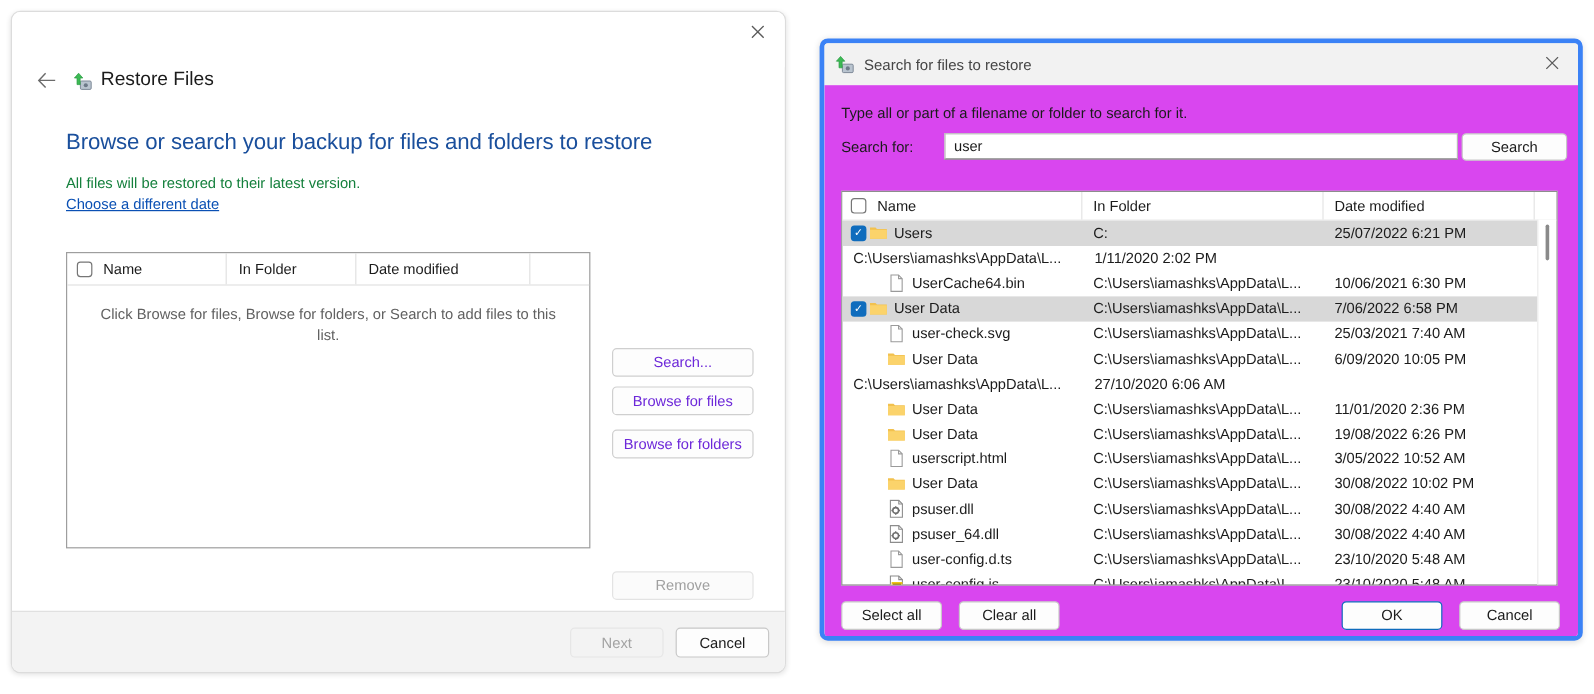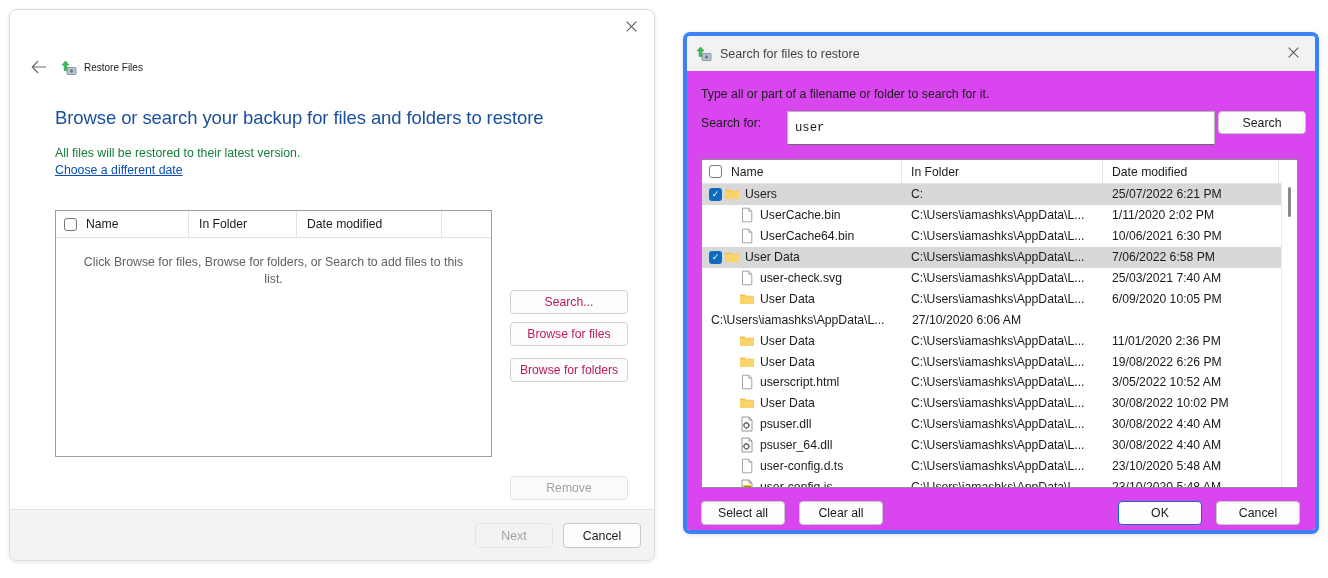--- a/index.html
+++ b/index.html
@@ -52,21 +52,21 @@
     cursor: default;
   }
   .app-icon {
     position: relative;
     width: 17px; height: 17px;
     margin-left: 8px;
     flex: none;
   }
   #restore-title-text {
     margin-left: 7px;
-    font-size: 10px;
+    font-size: 16px;
     color: #1b1b1b;
   }
   #restore-body { position: absolute; left:0; top: 74px; width: 646px; height: 443px; }
 
   #page-heading {
     position: absolute; left: 45px; top: 23px;
     font-size: 18.5px;
     color: #1a4f9c;
     letter-spacing: -0.1px;
     white-space: nowrap;
@@ -126,21 +126,21 @@
   }
 
   
   .side-btn {
     position: absolute;
     width: 118px; height: 24px;
     border: 1px solid #cfcfcf;
     border-radius: 4px;
     background: #fdfdfd;
     font-size: 12.2px;
-    color: #be185d;
+    color: #6d28d9;
     font-family: "Liberation Sans", sans-serif;
     display: flex; align-items: center; justify-content: center;
     box-sizing: border-box;
     cursor: default;
   }
   .side-btn.disabled { color: #a0a0a0; background: #fbfbfb; border-color: #e3e3e3; }
   #btn-search   { left: 500px; top: 206px; }
   #btn-browsef  { left: 500px; top: 238px; }
   #btn-browsefo { left: 500px; top: 274px; }
   #btn-remove     { left: 500px; top: 392px; }
@@ -211,22 +211,22 @@
     font-size: 12.3px; color: #1b1b1b;
   }
   #search-input {
     position: absolute; left: 100px; top: 40px;
     width: 428px; height: 22px;
     border: 1px solid #b8b8b8;
     border-bottom-color: #6a6a6a;
     background: #ffffff;
     font-size: 12.2px;
     color: #1b1b1b;
-    font-family: Liberation Mono, monospace;
-    padding: 16px 7px;
+    font-family: Liberation Sans, sans-serif;
+    padding: 4px 7px;
     box-sizing: border-box;
     outline: none;
   }
   #btn-do-search {
     position: absolute; left: 531px; top: 40px;
     width: 88px; height: 23px;
     border: 1px solid #c8c8c8;
     border-radius: 4px;
     background: #fdfdfd;
     font-size: 12.3px; color: #1b1b1b;
@@ -447,28 +447,20 @@
                 <span class="fi"><svg width="16" height="16" viewBox="0 0 16 16" aria-hidden="true">
                     <path d="M1 3.5h4.6l1.2 1.3H15v8.2H1z" fill="#f2c14e"></path>
                     <path d="M1 5.4h14v7.6H1z" fill="#fbd36b"></path>
                   </svg></span>
                 <span class="nm">Users</span>
               </div>
               <div class="cell-folder">C:</div>
               <div class="cell-date">25/07/2022 6:21 PM</div>
             </div>
             <div class="res-row">
-              <div class="cell-name">
-                <span class="chkslot"></span>
-                <span class="fi indent"><svg width="16" height="16" viewBox="0 0 16 16" aria-hidden="true">
-                    <path d="M3.5 1.2h6.3l3 3v10.6h-9.3z" fill="#ffffff" stroke="#9a9a9a" stroke-width=".9"></path>
-                    <path d="M9.8 1.2v3h3" fill="none" stroke="#9a9a9a" stroke-width=".9"></path>
-                  </svg></span>
-                <span class="nm">UserCache.bin</span>
-              </div>
               <div class="cell-folder">C:\Users\iamashks\AppData\L...</div>
               <div class="cell-date">1/11/2020 2:02 PM</div>
             </div>
             <div class="res-row">
               <div class="cell-name">
                 <span class="chkslot"></span>
                 <span class="fi indent"><svg width="16" height="16" viewBox="0 0 16 16" aria-hidden="true">
                     <path d="M3.5 1.2h6.3l3 3v10.6h-9.3z" fill="#ffffff" stroke="#9a9a9a" stroke-width=".9"></path>
                     <path d="M9.8 1.2v3h3" fill="none" stroke="#9a9a9a" stroke-width=".9"></path>
                   </svg></span>

